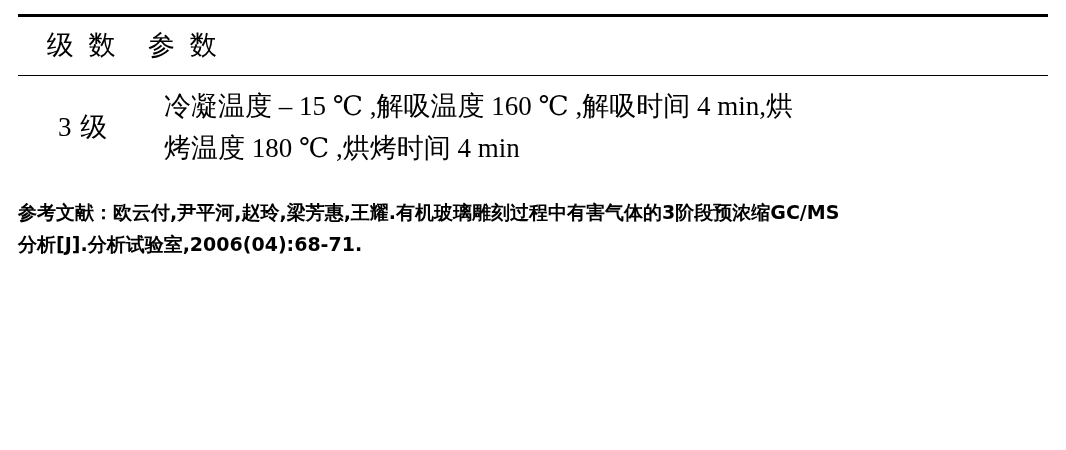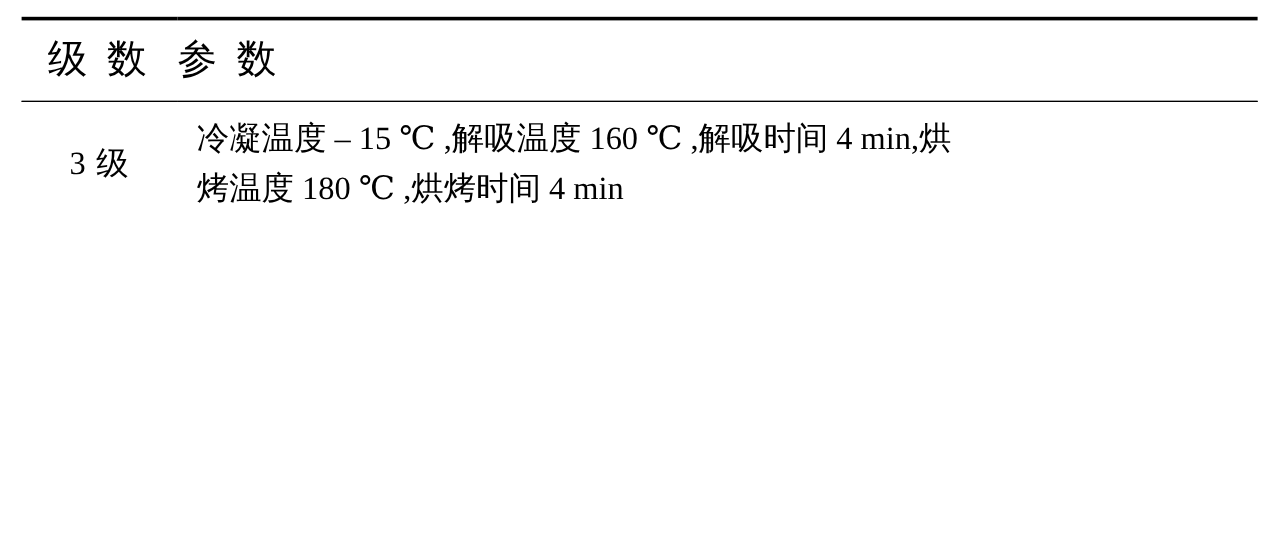--- a/index.html
+++ b/index.html
@@ -24,21 +24,21 @@
   table.param-table {
     width: 1030px;
     border-collapse: collapse;
     table-layout: fixed;
     margin-top: 14px;
   }
   table.param-table col.c-level { width: 130px; }
   table.param-table col.c-param { width: 900px; }
   thead th {
     font-weight: normal;
-    font-size: 33px;
+    font-size: 27px;
     padding: 10px 0 12px 0;
     border-top: 3px solid #000;
     border-bottom: 1.5px solid #000;
     letter-spacing: 4px;
     font-family: "Liberation Serif", "DejaVu Serif", serif;
   }
   thead th.level-head {
     text-align: center;
   }
   thead th.param-head {
@@ -99,14 +99,18 @@
       <tr>
         <td class="level-cell">3 级</td>
         <td class="param-cell">
           <span class="param-line">冷凝温度 – 15 ℃ ,解吸温度 160 ℃ ,解吸时间 4  min,烘</span>
           <span class="param-line">烤温度 180 ℃ ,烘烤时间 4  min</span>
         </td>
       </tr>
     </tbody>
   </table>
 
+  <div class="ref">
+    <span>参考文献：欧云付,尹平河,赵玲,梁芳惠,王耀.有机玻璃雕刻过程中有害气体的3阶段预浓缩GC/MS</span>
+    <span>分析[J].分析试验室,2006(04):68-71.</span>
+  </div>
 
 </div>
 
 </body></html>

